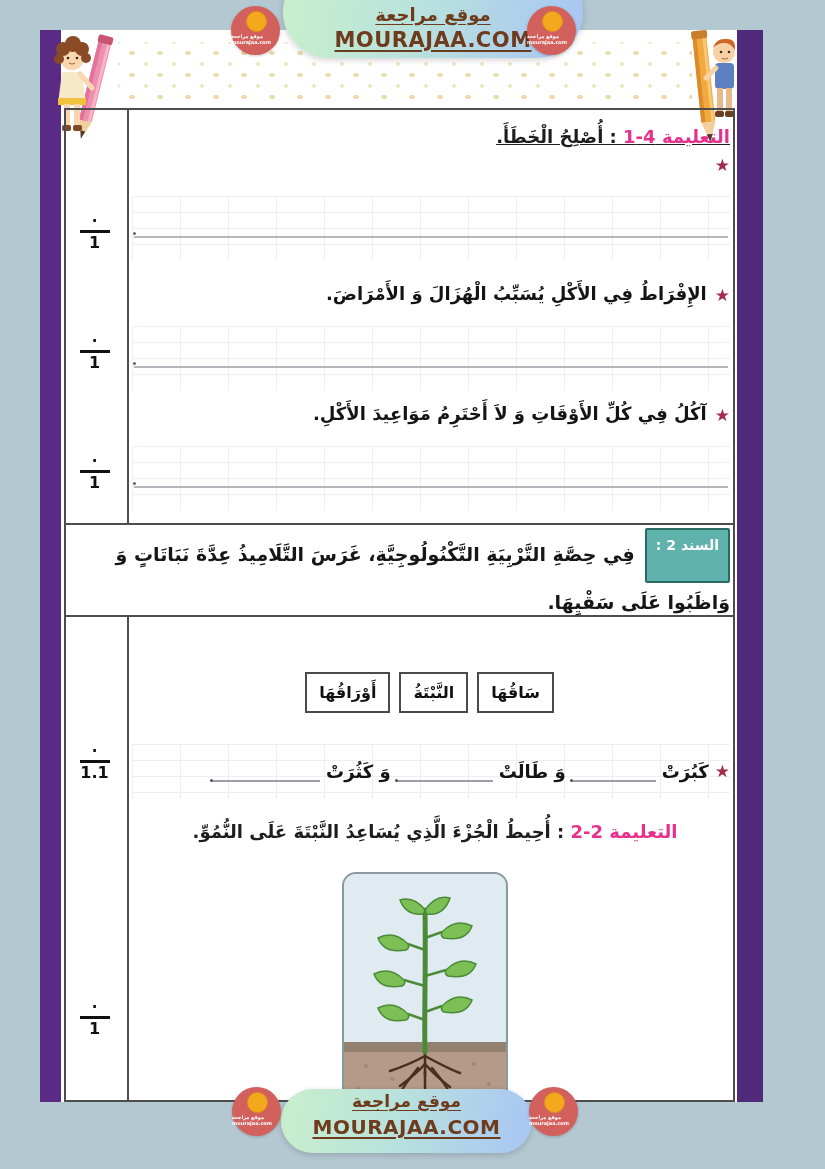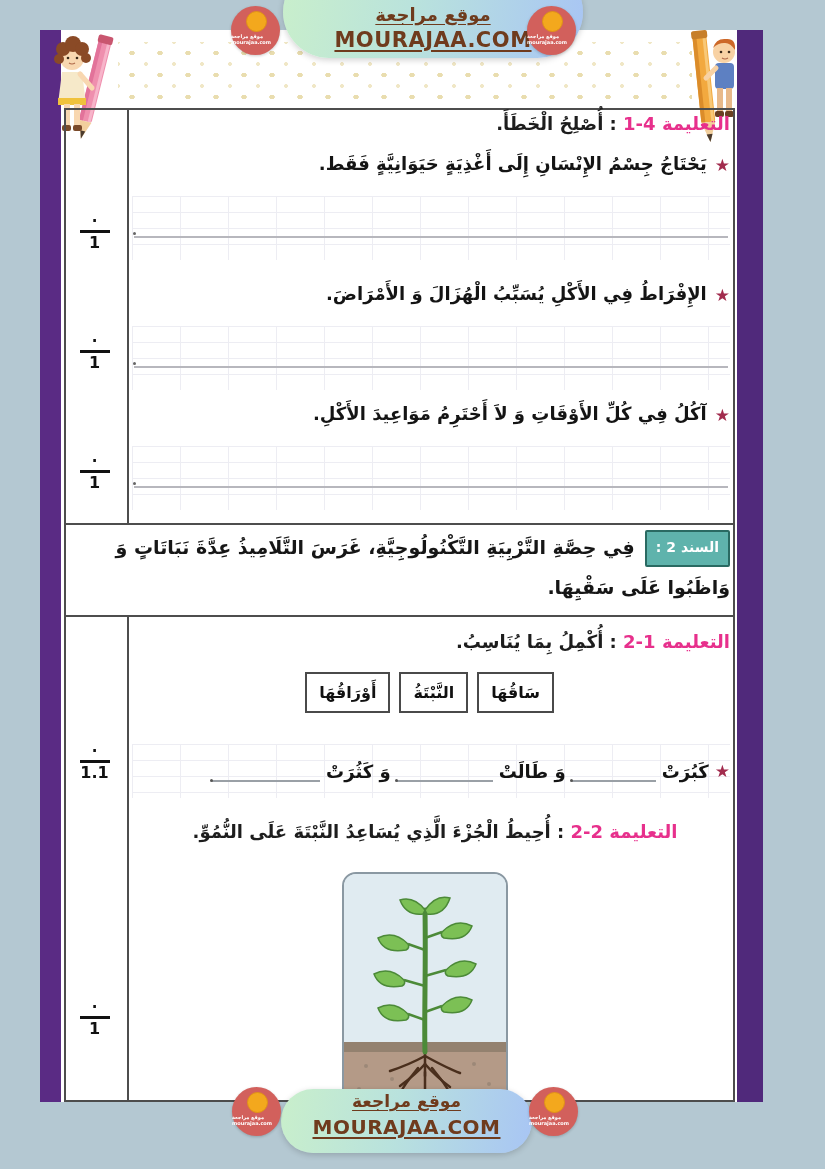--- a/index.html
+++ b/index.html
@@ -29,21 +29,21 @@
   
   .cbox{left:64px;top:108px;width:671px;height:994px;border:2px solid #4d4d4d;box-sizing:border-box;}
   .vline1{left:127px;top:110px;width:2px;height:413px;background:#4d4d4d;}
   .vline2{left:127px;top:617px;width:2px;height:483px;background:#4d4d4d;}
   .hdiv1{left:66px;top:523px;width:669px;height:2px;background:#4d4d4d;}
   .hdiv2{left:66px;top:615px;width:669px;height:2px;background:#4d4d4d;}
 
   
   .ins{left:140px;right:95px;direction:rtl;text-align:right;font-weight:bold;font-size:18px;color:#1d1d1d;line-height:1.6;}
   .ins .lab{color:#e7308c;}
-  .ins1{top:110px;}.ins21{top:628px;}.ins22{top:818px;text-align:center;}
+  .ins1{top:123px;text-decoration:underline;}.ins21{top:628px;}.ins22{top:818px;text-align:center;}
   .bullet{left:140px;right:95px;display:flex;direction:rtl;gap:8px;align-items:flex-start;
           font-weight:bold;font-size:18px;color:#141414;line-height:1.6;}
   .b1{top:150px;}.b2{top:280px;}.b3{top:400px;}
   .star{color:#a22c4e;font-size:17px;line-height:1.8;}
 
   
   .wblock{left:132px;width:598px;height:64px;
         background-image:linear-gradient(to bottom,#ededf3 1px,transparent 1px),
                          linear-gradient(to right,#ededf3 1px,transparent 1px);
         background-size:100% 16px,48px 100%;}
@@ -55,21 +55,21 @@
   .score{left:64px;width:61px;text-align:center;color:#111;font-weight:bold;}
   .score .d{font-size:15px;line-height:11px;}
   .score .bar{width:30px;height:0;border-top:3px solid #111;margin:3px auto 1px;}
   .score .n{font-size:16px;line-height:18px;}
   .s1{top:216px;}.s2{top:336px;}.s3{top:456px;}.s4{top:746px;}.s5{top:1002px;}
 
   
   .support{left:72px;right:95px;top:528px;direction:rtl;text-align:right;font-weight:bold;
            font-size:19px;color:#161616;line-height:2.1;}
   .slabel{display:inline-block;background:#5fb3ac;border:2px solid #2a6a62;color:#fff;font-size:14px;
-          padding:1px 9px 3px;margin-left:10px;vertical-align:middle;border-radius:2px;}
+          padding:1px 9px 21px;margin-left:10px;vertical-align:middle;border-radius:2px;}
 
   
   .wbank{left:296px;top:672px;width:258px;display:flex;direction:rtl;gap:9px;}
   .wbox{border:2px solid #4a4a4a;background:#fff;font-weight:bold;font-size:16px;color:#111;
         padding:9px 12px;white-space:nowrap;}
   .fill{left:132px;right:95px;top:744px;height:54px;display:flex;direction:rtl;align-items:center;gap:6px;
         font-weight:bold;font-size:18px;color:#141414;
         background-image:linear-gradient(to bottom,#ededf3 1px,transparent 1px),
                          linear-gradient(to right,#ededf3 1px,transparent 1px);
         background-size:100% 16px,48px 100%;}
@@ -164,21 +164,20 @@
   <div class="abs vline2"></div>
   <div class="abs hdiv1"></div>
   <div class="abs hdiv2"></div>
 
   <div class="abs ins ins1">
     <span class="lab">التعليمة 4-1</span><span> : أُصْلِحُ الْخَطَأَ.</span>
   </div>
 
   <div class="abs bullet b1">
     <span class="star">★</span>
-    <span>يَحْتَاجُ جِسْمُ الإِنْسَانِ إِلَى أَغْذِيَةٍ حَيَوَانِيَّةٍ فَقَط.</span>
   </div>
   <div class="abs wblock w1">
     <div class="aline"></div>
   </div>
   <div class="abs score s1">
     <div class="d">·</div>
     <div class="bar"></div>
     <div class="n">1</div>
   </div>
 
@@ -205,23 +204,20 @@
   <div class="abs score s3">
     <div class="d">·</div>
     <div class="bar"></div>
     <div class="n">1</div>
   </div>
 
   <div class="abs support">
     <span class="slabel">السند 2 :</span><span>فِي حِصَّةِ التَّرْبِيَةِ التَّكْنُولُوجِيَّةِ، غَرَسَ التَّلَامِيذُ عِدَّةَ نَبَاتَاتٍ وَ وَاظَبُوا عَلَى سَقْيِهَا.</span>
   </div>
 
-  <div class="abs ins ins21">
-    <span class="lab">التعليمة 1-2</span><span> : أُكْمِلُ بِمَا يُنَاسِبُ.</span>
-  </div>
 
   <div class="abs wbank">
     <span class="wbox">سَاقُهَا</span>
     <span class="wbox">النَّبْتَةُ</span>
     <span class="wbox">أَوْرَاقُهَا</span>
   </div>
 
   <div class="abs fill">
     <span class="star">★</span>
     <span>كَبُرَتْ</span>

